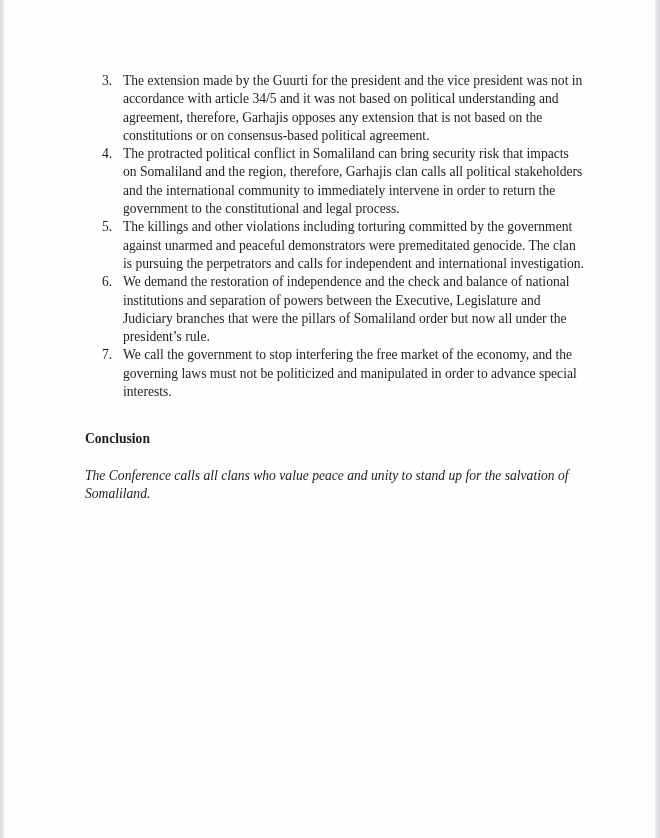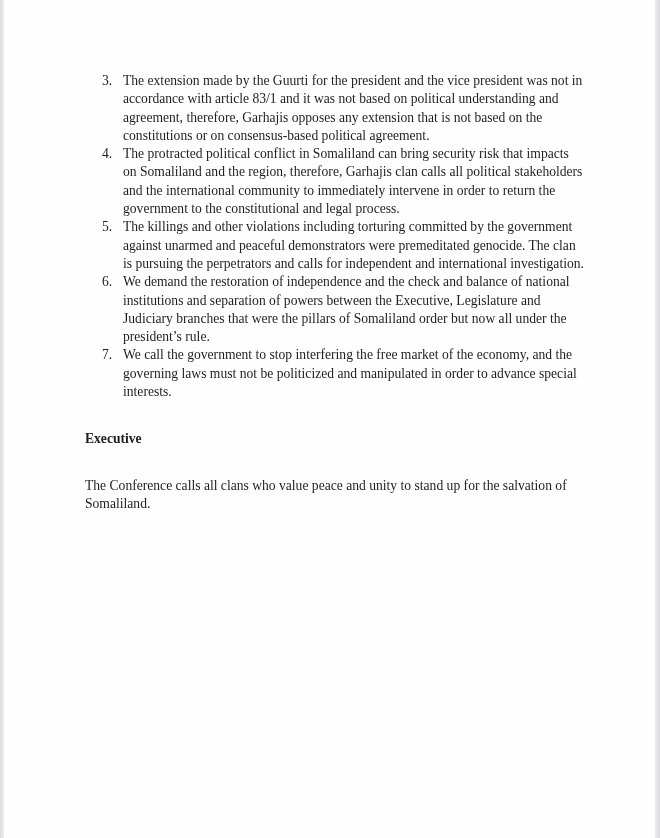--- a/index.html
+++ b/index.html
@@ -54,49 +54,50 @@
     ol.points li .num {
       position: absolute;
       left: 17px;
       top: 0;
     }
     .conclusion-heading {
       margin-top: 29px;
       font-weight: bold;
     }
     .conclusion-text {
-      margin-top: 28px;
+      margin-top: 18px;
       width: 492px;
+      font-style: italic;
     }
   </style>
 </head>
 <body>
 
 <div class="edge-left"></div>
 <div class="page">
   <div class="content">
     <ol class="points">
       <li>
         <span class="num">3.</span>
-        <span>The extension made by the Guurti for the president and the vice president was not in accordance with article 83/1 and it was not based on political understanding and agreement, therefore, Garhajis opposes any extension that is not based on the constitutions or on consensus-based political agreement.</span>
+        <span>The extension made by the Guurti for the president and the vice president was not in accordance with article 34/5 and it was not based on political understanding and agreement, therefore, Garhajis opposes any extension that is not based on the constitutions or on consensus-based political agreement.</span>
       </li>
       <li>
         <span class="num">4.</span>
         <span>The protracted political conflict in Somaliland can bring security risk that impacts on Somaliland and the region, therefore, Garhajis clan calls all political stakeholders and the international community to immediately intervene in order to return the government to the constitutional and legal process.</span>
       </li>
       <li>
         <span class="num">5.</span>
         <span>The killings and other violations including torturing committed by the government against unarmed and peaceful demonstrators were premeditated genocide. The clan is pursuing the perpetrators and calls for independent and international investigation.</span>
       </li>
       <li>
         <span class="num">6.</span>
         <span>We demand the restoration of independence and the check and balance of national institutions and separation of powers between the Executive, Legislature and Judiciary branches that were the pillars of Somaliland order but now all under the president’s rule.</span>
       </li>
       <li>
         <span class="num">7.</span>
         <span>We call the government to stop interfering the free market of the economy, and the governing laws must not be politicized and manipulated in order to advance special interests.</span>
       </li>
     </ol>
-    <div class="conclusion-heading">Executive</div>
+    <div class="conclusion-heading">Conclusion</div>
     <div class="conclusion-text">The Conference calls all clans who value peace and unity to stand up for the salvation of Somaliland.</div>
   </div>
 </div>
 <div class="edge-right"></div>
 
 </body></html>

